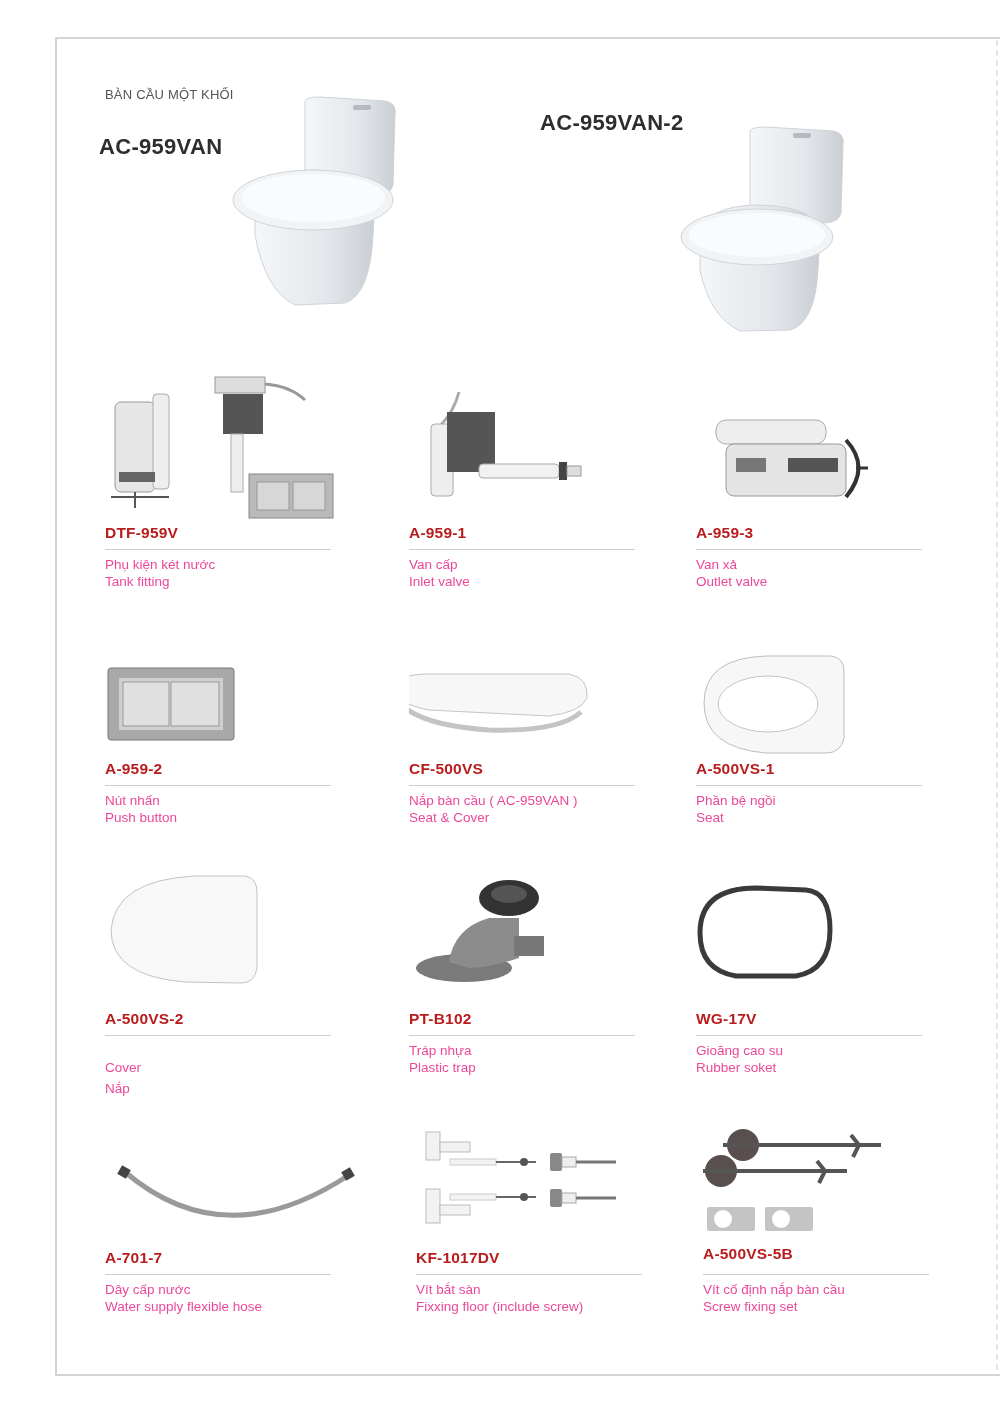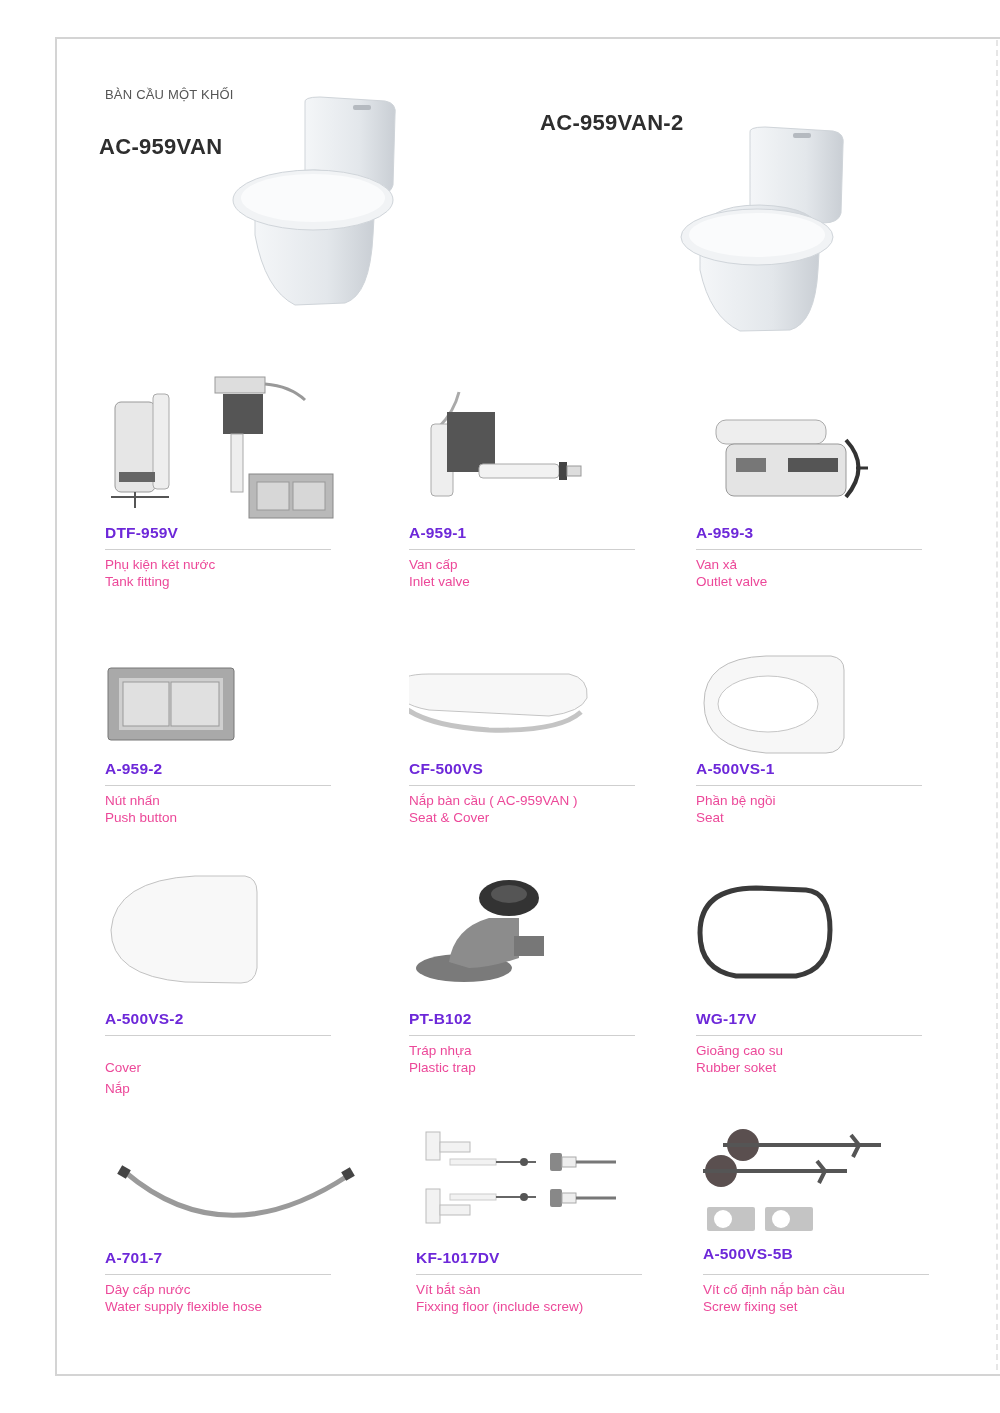--- a/index.html
+++ b/index.html
@@ -25,21 +25,21 @@
   .model-1 { left: 99px; top: 113px; margin-top: 21px; }
   .model-2 { left: 540px; top: 110px; }
 
   .hero-img { position: absolute; }
   .hero-1 { left: 225px; top: 95px; width: 175px; height: 215px; }
   .hero-2 { left: 675px; top: 125px; width: 175px; height: 210px; }
 
   .part { position: absolute; width: 226px; }
   .part .img { position: absolute; left: 0; top: 0; }
   .part .code {
-    position: absolute; left: 0; font-size: 15.5px; font-weight: 700; color: #6d28d9; letter-spacing: 0.2px;
+    position: absolute; left: 0; font-size: 15.5px; font-weight: 700; color: #b91c1c; letter-spacing: 0.2px;
   }
   .part .rule {
     position: absolute; left: 0; height: 1px; width: 226px; background: #cfcfcf;
   }
   .part .vi, .part .en {
     position: absolute; left: 0; font-size: 13.5px; color: #ec4899; white-space: nowrap; text-align: right;
   }
 </style>
 </head>
 <body>

